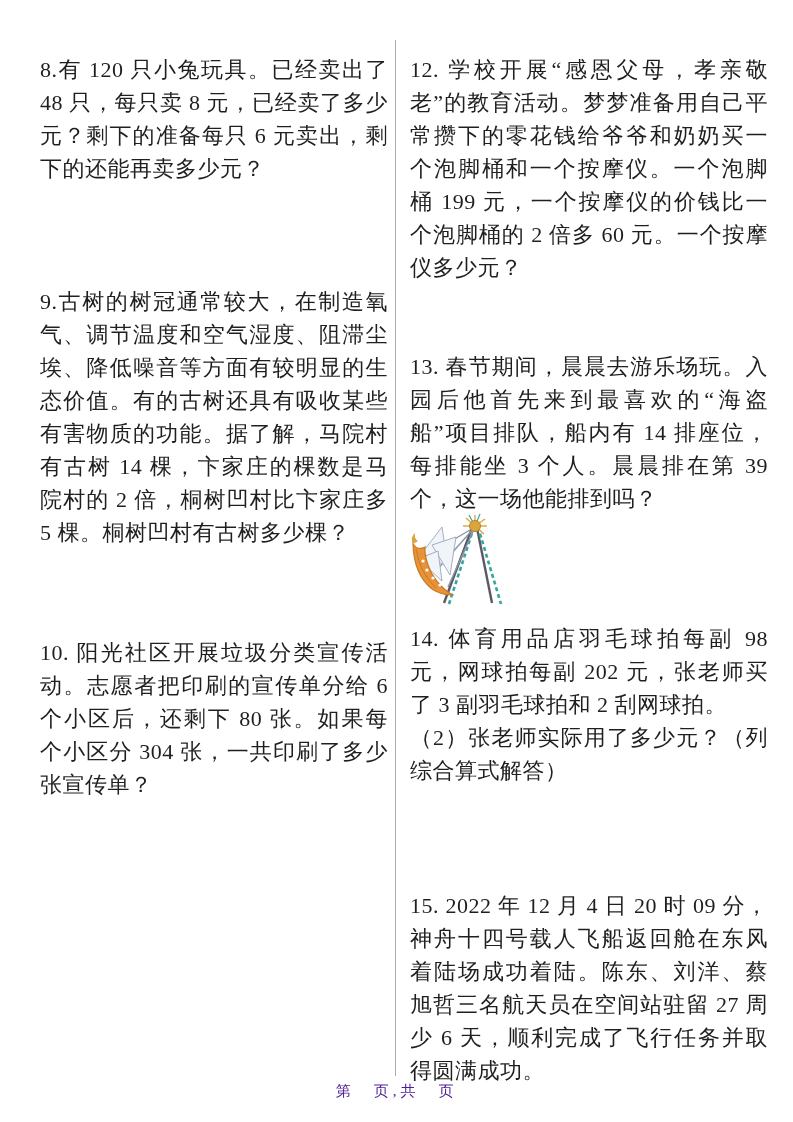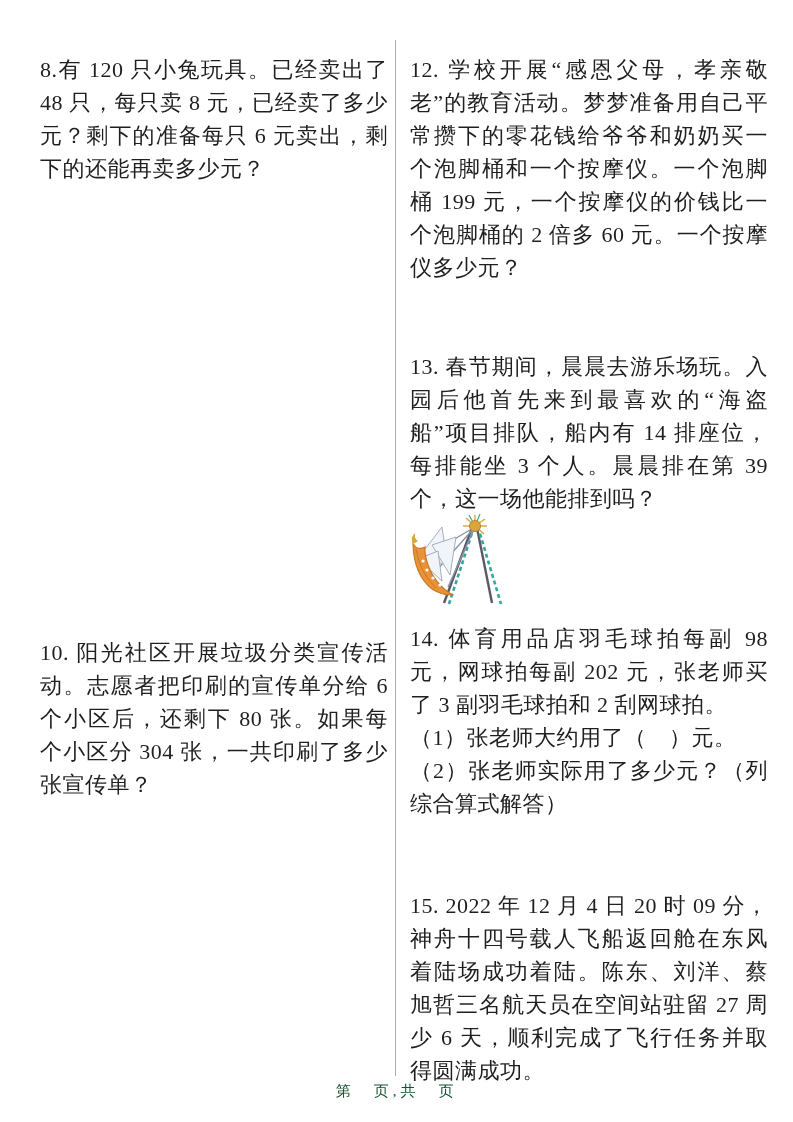--- a/index.html
+++ b/index.html
@@ -61,33 +61,36 @@
     height: 98px;
   }
   .footer {
     position: absolute;
     left: 0;
     right: 0;
     top: 1082px;
     text-align: center;
     font-size: 15px;
     letter-spacing: 4px;
-    color: #14532d;
+    color: #4c1d95;
   }
 </style>
 </head>
 <body>
 
 <div class="page">
 
   <div class="divider"></div>
 
   <div class="col col-left">
     <div class="problem p8">
       <p>8.有 120 只小兔玩具。已经卖出了 48 只，每只卖 8 元，已经卖了多少元？剩下的准备每只 6 元卖出，剩下的还能再卖多少元？</p>
+    </div>
+    <div class="problem p9">
+      <p>9.古树的树冠通常较大，在制造氧气、调节温度和空气湿度、阻滞尘埃、降低噪音等方面有较明显的生态价值。有的古树还具有吸收某些有害物质的功能。据了解，马院村有古树 14 棵，卞家庄的棵数是马院村的 2 倍，桐树凹村比卞家庄多 5 棵。桐树凹村有古树多少棵？</p>
     </div>
     <div class="problem p10">
       <p>10. 阳光社区开展垃圾分类宣传活动。志愿者把印刷的宣传单分给 6 个小区后，还剩下 80 张。如果每个小区分 304 张，一共印刷了多少张宣传单？</p>
     </div>
   </div>
 
   <div class="col col-right">
     <div class="problem p12">
       <p>12. 学校开展“感恩父母，孝亲敬老”的教育活动。梦梦准备用自己平常攒下的零花钱给爷爷和奶奶买一个泡脚桶和一个按摩仪。一个泡脚桶 199 元，一个按摩仪的价钱比一个泡脚桶的 2 倍多 60 元。一个按摩仪多少元？</p>
     </div>
@@ -130,21 +133,20 @@
       </g>
       <g stroke="#33a79e" stroke-width="1.2">
         <line x1="67" y1="15" x2="72" y2="3"></line>
         <line x1="67" y1="15" x2="61" y2="4"></line>
       </g>
       <circle cx="67" cy="15" r="5.5" fill="#d9a53c" stroke="#b9862a" stroke-width="1"></circle>
     </svg>
 
     <div class="problem p14">
       <p>14. 体育用品店羽毛球拍每副 98 元，网球拍每副 202 元，张老师买了 3 副羽毛球拍和 2 刮网球拍。</p>
-      <p>（1）张老师大约用了（　）元。</p>
       <p>（2）张老师实际用了多少元？（列综合算式解答）</p>
     </div>
     <div class="problem p15">
       <p>15. 2022 年 12 月 4 日 20 时 09 分，神舟十四号载人飞船返回舱在东风着陆场成功着陆。陈东、刘洋、蔡旭哲三名航天员在空间站驻留 27 周少 6 天，顺利完成了飞行任务并取得圆满成功。</p>
     </div>
   </div>
 
   <div class="footer">
     <span>第　页,共　页</span>
   </div>

